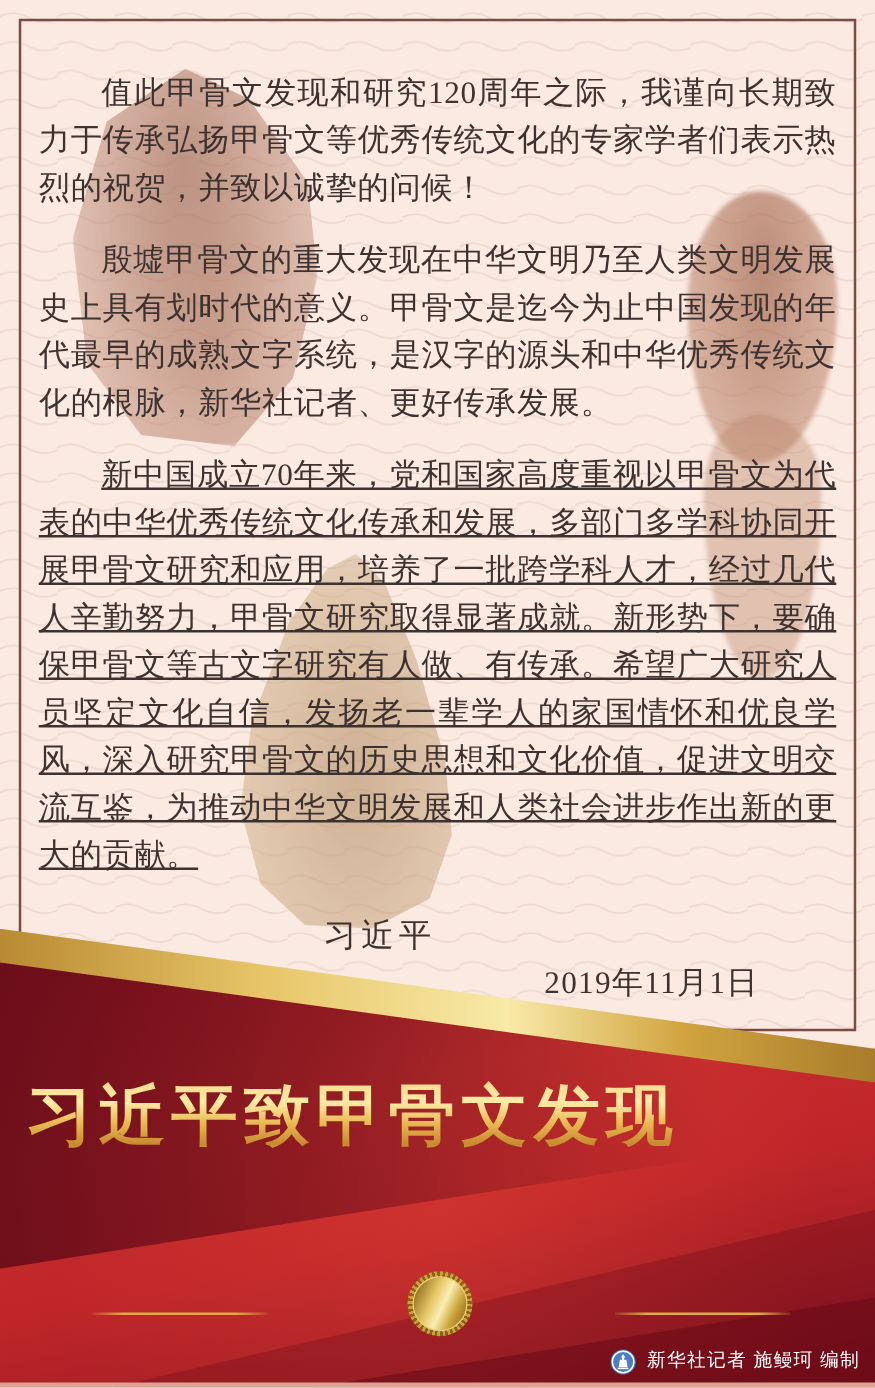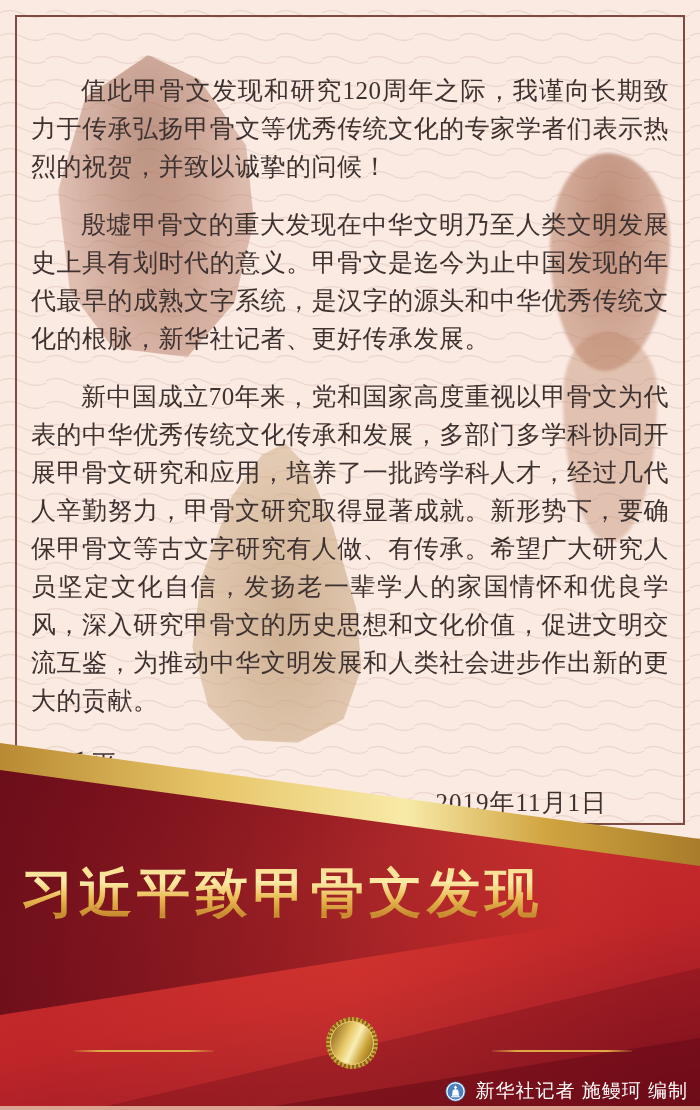--- a/index.html
+++ b/index.html
@@ -37,26 +37,26 @@
   }
   .bone-center{
     left:187px;top:443px;width:178px;height:300px;
     background:
       radial-gradient(ellipse at 55% 60%, rgba(160,118,78,.30), rgba(160,118,78,0) 70%),
       rgba(206,173,133,.50);
     clip-path:polygon(55% 0%,68% 8%,82% 28%,95% 55%,98% 75%,88% 92%,62% 100%,32% 99%,12% 88%,3% 68%,8% 45%,25% 18%,42% 4%);
   }
   
   .letter{
-    position:absolute;left:31px;top:72px;width:638px;z-index:4;
+    position:absolute;left:31px;top:56px;width:638px;z-index:4;
     color:#3e3230;font-size:25px;line-height:38px;
   }
   .letter p{margin:0 0 20px 0;text-indent:2em;text-align:justify;letter-spacing:.5px;}
-  .letter p:last-of-type{margin-bottom:0;}
-  .signature{margin-top:26px;text-align:left;padding-right:92px;font-size:26px;line-height:38px;letter-spacing:4px;}
+  .letter p:last-of-type{margin-bottom:0;text-decoration:underline;}
+  .signature{margin-top:26px;text-align:center;padding-right:92px;font-size:26px;line-height:38px;letter-spacing:4px;}
   .date{text-align:right;padding-right:62px;font-size:25px;line-height:38px;letter-spacing:1px;}
   
   .red-base{
     position:absolute;left:0;top:0;width:700px;height:1110px;z-index:5;
     clip-path:polygon(0px 757px,700px 853px,700px 1110px,0px 1110px);
     background:
       radial-gradient(ellipse at 50% 82%, rgba(255,90,64,.22), rgba(255,90,64,0) 62%),
       linear-gradient(168deg,#8a1620 58%,#b32027 66%,#c62d2e 74%,#c02629 84%,#9e1c25 93%,#801320 100%);
   }
   .maroon-wedge{
@@ -96,22 +96,22 @@
     border-radius:50%;
     background:repeating-conic-gradient(#cf9e38 0deg 5deg,#8a641c 5deg 10deg);
   }
   .medallion-inner{
     position:absolute;left:4px;top:4px;width:44px;height:44px;border-radius:50%;
     background:linear-gradient(115deg,#8f6a1d 8%,#e7c766 38%,#f9eeb4 55%,#caa236 75%,#7c5a14 100%);
     border:1px solid #e9d079;box-sizing:border-box;
   }
   .footer-credit{
     position:absolute;right:12px;top:1079px;height:24px;z-index:9;
-    display:flex;align-items:center;gap:9px;
-    color:#ffffff;font-size:19px;letter-spacing:1px;
+    display:flex;gap:9px;
+    color:#ffffff;font-size:15px;letter-spacing:1px;
     font-family:"Liberation Sans","DejaVu Sans",sans-serif;
   }
   .xinhua-logo{display:inline-block;width:21px;height:21px;}
   .bottom-strip{
     position:absolute;left:0;bottom:0;width:700px;height:4px;z-index:10;
     background:#dca393;
   }
 </style>
 </head>
 <body>

